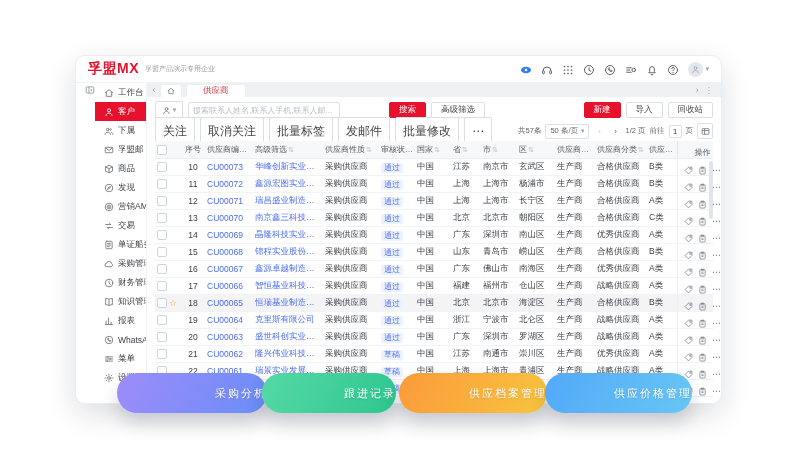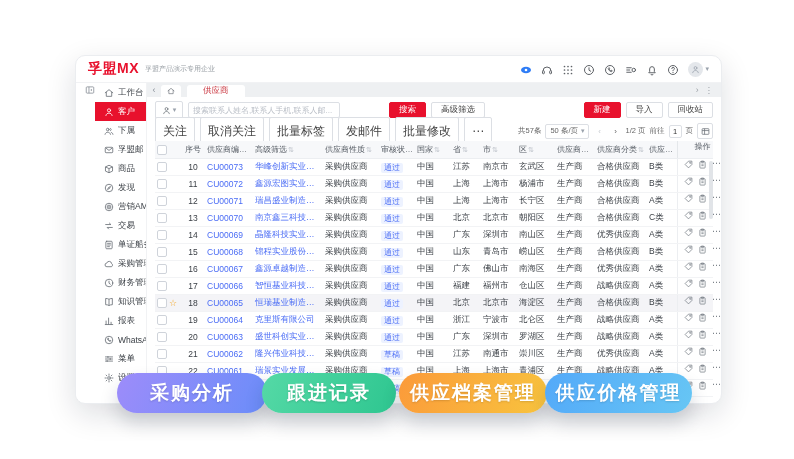--- a/index.html
+++ b/index.html
@@ -68,33 +68,33 @@
   .c-name{width:70px;}
   .c-nature{width:56px;}
   .c-status{width:36px;}
   .c-country{width:36px;}
   .c-prov{width:30px;}
   .c-city{width:36px;}
   .c-dist{width:38px;}
   .c-type{width:40px;}
   .c-cat{width:52px;}
   .c-grade{width:30px;}
-  .c-ops{width:50px;border-left:1px solid #eceef1;display:flex;align-items:flex-start;gap:5px;justify-content:center;height:100%;}
+  .c-ops{width:50px;border-left:1px solid #eceef1;display:flex;align-items:flex-end;gap:5px;justify-content:center;height:100%;}
   .thead .c-ops{border-left:1px solid #e4e7ea;}
   .link{color:#4a6cf5;cursor:pointer;}
   .pill{display:inline-block;background:#edf2ff;color:#4a6cf5;border-radius:2px;padding:0 3px;font-size:8px;line-height:10px;}
   .sort{font-size:7px;color:#c0c5cc;margin-left:1px;cursor:pointer;}
   .cb{width:8px;height:8px;border:1px solid #cfd3da;border-radius:2px;background:#fff;flex:none;cursor:pointer;}
   .star{color:#f5a623;font-size:9px;line-height:9px;cursor:pointer;}
   .op-ic{width:9px;height:9px;color:#777d85;cursor:pointer;}
   .more-dots{color:#777d85;font-size:9px;cursor:pointer;line-height:9px;}
   .vscroll{position:absolute;right:0;top:20px;width:4px;height:58px;border-radius:2px;background:#e1e4e8;}
   
-  .badge{position:absolute;top:373px;height:40px;border-radius:21px;display:flex;align-items:center;justify-content:center;
-    color:#fff;font-size:19px;font-weight:bold;letter-spacing:2px;z-index:20;
+  .badge{position:absolute;top:373px;height:40px;border-radius:21px;display:flex;align-items:center;justify-content:flex-end;
+    color:#fff;font-size:11px;font-weight:normal;letter-spacing:2px;z-index:20;
     box-shadow:0 10px 18px rgba(30,41,59,.18);text-shadow:0 1px 2px rgba(0,0,0,.15);cursor:pointer;white-space:nowrap;}
 </style>
 </head>
 <body>
 
 <svg width="0" height="0" style="position:absolute" aria-hidden="true">
 <defs>
 <symbol id="s-home" viewBox="0 0 24 24">
         <g fill="none" stroke="currentColor" stroke-width="2" stroke-linecap="round" stroke-linejoin="round">
           <path d="M3 11.5 12 4l9 7.5M5.5 10v10h13V10"></path>

